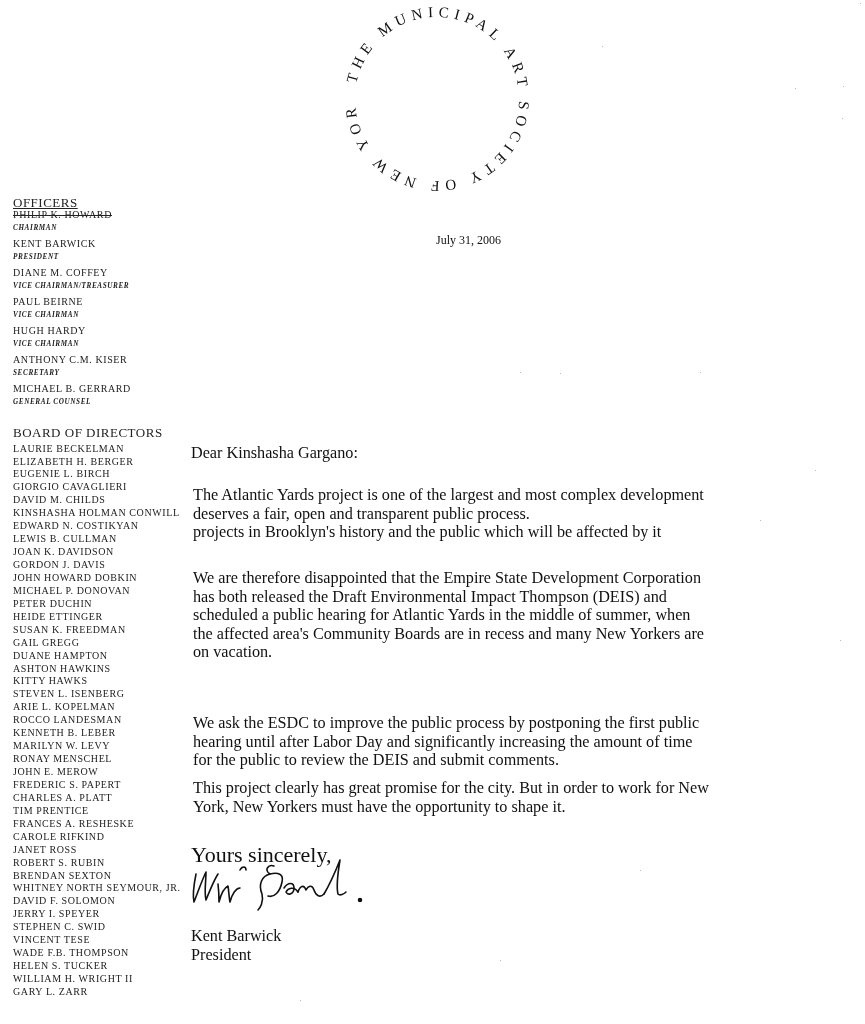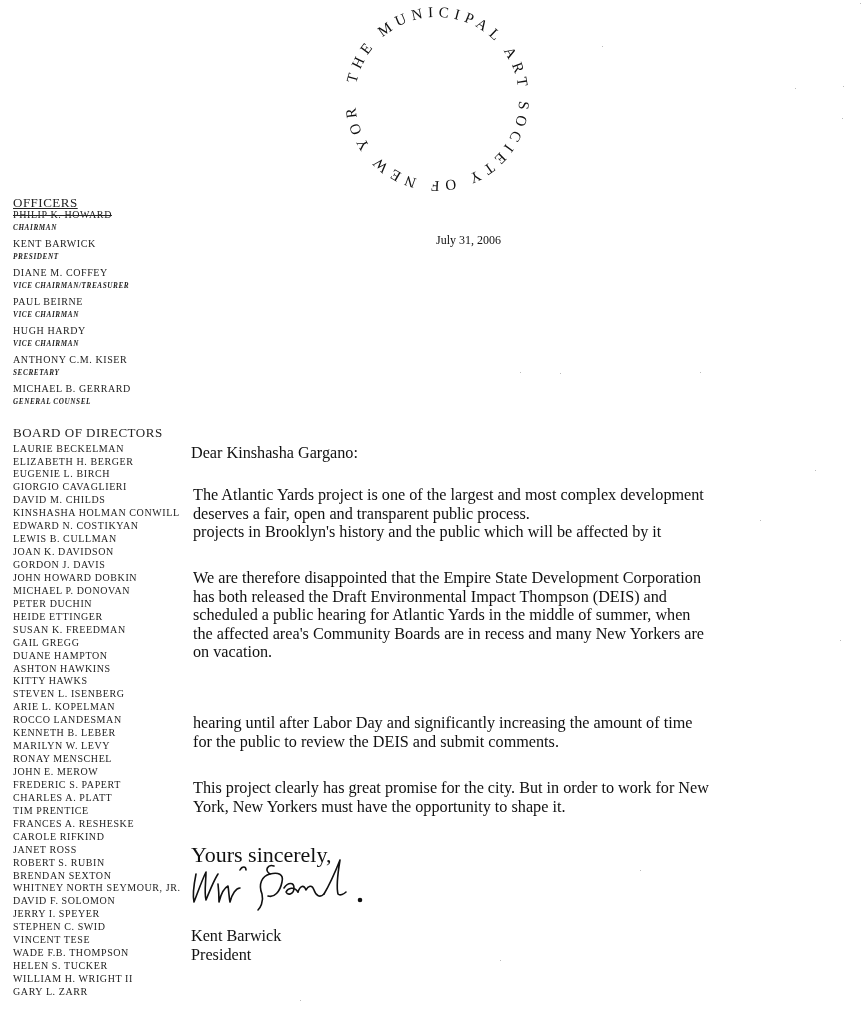--- a/index.html
+++ b/index.html
@@ -131,20 +131,21 @@
     <div>projects in Brooklyn's history and the public which will be affected by it</div>
   </div>
   <div class="para p2">
     <div>We are therefore disappointed that the Empire State Development Corporation</div>
     <div>has both released the Draft Environmental Impact Thompson (DEIS) and</div>
     <div>scheduled a public hearing for Atlantic Yards in the middle of summer, when</div>
     <div>the affected area's Community Boards are in recess and many New Yorkers are</div>
     <div>on vacation.</div>
   </div>
   <div class="para p3">
+    <div>We ask the ESDC to improve the public process by postponing the first public</div>
     <div>hearing until after Labor Day and significantly increasing the amount of time</div>
     <div>for the public to review the DEIS and submit comments.</div>
   </div>
   <div class="para p4">
     <div>This project clearly has great promise for the city. But in order to work for New</div>
     <div>York, New Yorkers must have the opportunity to shape it.</div>
   </div>
 
   <div class="closing">Yours sincerely,</div>
 

